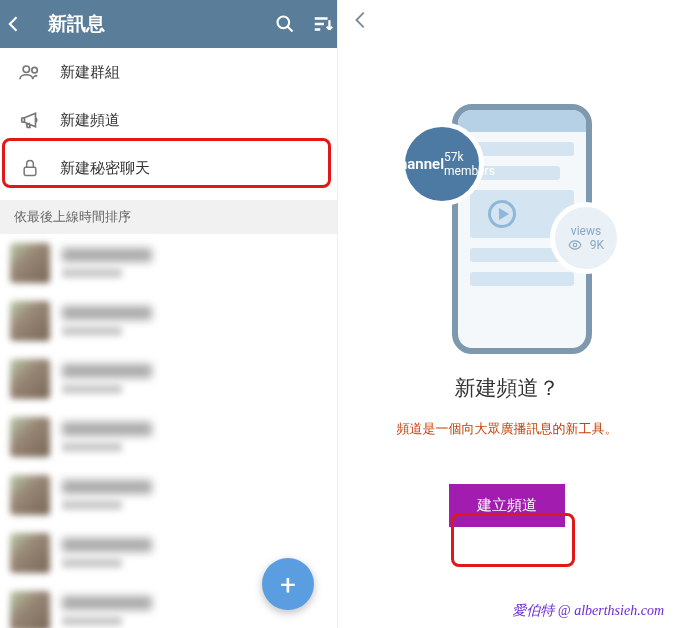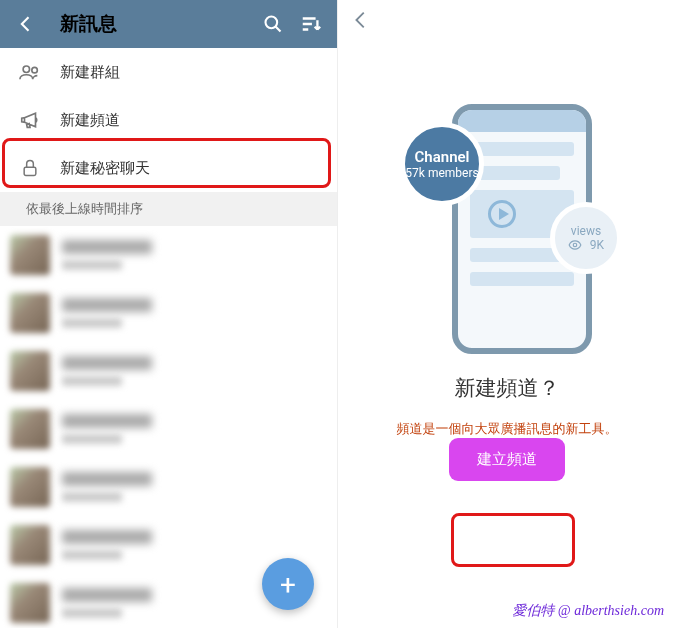--- a/index.html
+++ b/index.html
@@ -1,57 +1,57 @@
 <!DOCTYPE html>
 <html><head>
 <meta charset="utf-8">
 <style>
 * { margin: 0; padding: 0; box-sizing: border-box; font-family: -apple-system, "Segoe UI", Roboto, "Microsoft JhengHei", sans-serif; }
 body { width: 676px; height: 628px; display: flex; background: #fff; position: relative; }
 .pane { height: 628px; position: relative; }
 .pane-left { width: 338px; border-right: 1px solid #eee; display: flex; flex-direction: column; }
 .pane-right { width: 338px; display: flex; flex-direction: column; align-items: center; }
 
-.header-l { background: #5a7d9a; height: 48px; display: flex; align-items: center; padding: 0 14px; color: #000000; }
+.header-l { background: #5a7d9a; height: 48px; display: flex; align-items: center; padding: 0 2px; color: #ffffff; }
 .header-l .title { font-size: 19px; font-weight: 600; margin-left: 22px; flex: 1; }
 .header-l .icn { width: 24px; display: flex; justify-content: center; }
 .header-l .spacer { width: 14px; }
 
 .menu { background: #fff; }
 .menu-item { height: 48px; display: flex; align-items: center; padding: 16px 16px; cursor: pointer; position: relative; }
 .menu-item .mi-icn { width: 28px; color: #777; display: flex; justify-content: center; }
 .menu-item .mi-lbl { margin-left: 16px; font-size: 15px; color: #333; }
 .hl { position: absolute; border: 3px solid #e01818; border-radius: 8px; pointer-events: none; }
 .hl-menu { left: 2px; right: 6px; top: 138px; height: 50px; }
 
-.section-hdr { background: #f1f1f1; padding: 8px 26px; font-size: 13px; color: #666; }
+.section-hdr { background: #f1f1f1; padding: 8px 14px; font-size: 13px; color: #666; margin-top: 8px; }
 .contacts { flex: 1; overflow: hidden; background: #fff; }
 .contact { height: 58px; display: flex; align-items: center; padding: 0 10px; }
 .avatar { width: 40px; height: 40px; border-radius: 4px; background: linear-gradient(135deg,#bca 0,#987 40%,#765 100%); filter: blur(3px); }
 .contact-txt { margin-left: 12px; flex: 1; }
 .contact-name { width: 90px; height: 14px; background: #aaa; filter: blur(4px); border-radius: 2px; }
 .contact-sub { width: 60px; height: 10px; background: #ccc; filter: blur(3px); margin-top: 6px; border-radius: 2px; }
 
 .fab { position: absolute; bottom: 18px; left: 262px; width: 52px; height: 52px; border-radius: 50%; background: #5a9de0; color: #fff; display: flex; align-items: center; justify-content: center; font-size: 28px; box-shadow: 0 3px 8px rgba(0,0,0,.25); cursor: pointer; }
 
 .header-r { height: 44px; width: 100%; display: flex; align-items: center; padding: 0 12px; color: #7b8a97; }
 .illus { margin-top: 30px; width: 230px; height: 280px; position: relative; }
 .phone { position: absolute; left: 60px; top: 30px; width: 140px; height: 250px; border-radius: 20px; border: 6px solid #7e99ad; background: #f4f8fb; overflow: hidden; }
 .phone .bar { background: #b6d0e6; height: 22px; }
 .phone .row { margin: 10px 12px; height: 14px; background: #d4e4f1; border-radius: 3px; }
 .phone .row.big { height: 48px; position: relative; }
 .phone .play { position: absolute; left: 18px; top: 10px; width: 28px; height: 28px; border-radius: 50%; border: 3px solid #8eb8d9; display: flex; align-items: center; justify-content: center; }
 .phone .play::after { content: ""; width: 0; height: 0; border-left: 10px solid #8eb8d9; border-top: 6px solid transparent; border-bottom: 6px solid transparent; margin-left: 3px; }
-.badge-ch { position: absolute; left: 8px; top: 48px; width: 84px; height: 84px; border-radius: 50%; background: #4c7aa3; color: #fff; display: flex; flex-direction: column; align-items: center; justify-content: center; font-size: 12px; border: 5px solid #fff; }
+.badge-ch { position: absolute; left: 8px; top: 48px; width: 84px; height: 84px; border-radius: 50%; background: #4c7aa3; color: #fff; display: flex; flex-direction: row; align-items: center; justify-content: center; font-size: 12px; border: 5px solid #fff; }
 .badge-ch .t { font-size: 15px; font-weight: 600; }
 .badge-v { position: absolute; right: 0; top: 128px; width: 72px; height: 72px; border-radius: 50%; background: #e9f0f6; color: #8aa8c0; display: flex; flex-direction: column; align-items: center; justify-content: center; font-size: 12px; border: 5px solid #fff; }
 
 .ch-title { margin-top: 20px; font-size: 21px; color: #333; }
 .ch-sub { margin-top: 18px; font-size: 13px; color: #c2410c; }
-.ch-btn { background: #d946ef; color: #fff; font-size: 15px; padding: 12px 28px; border: none; border-radius: 9px; cursor: pointer; }
+.ch-btn { margin-top: 46px; background: #a21caf; color: #fff; font-size: 15px; padding: 12px 28px; border: none; border-radius: 0; cursor: pointer; }
 .hl-btn { left: 451px; top: 513px; width: 124px; height: 54px; }
 
 .footer { position: absolute; bottom: 8px; right: 12px; font-size: 14px; font-style: italic; font-family: cursive; color: #6d28d9; }
 </style>
 </head>
 <body>
 
 <div class="pane pane-left">
   <div class="header-l">
     <span class="icn">

